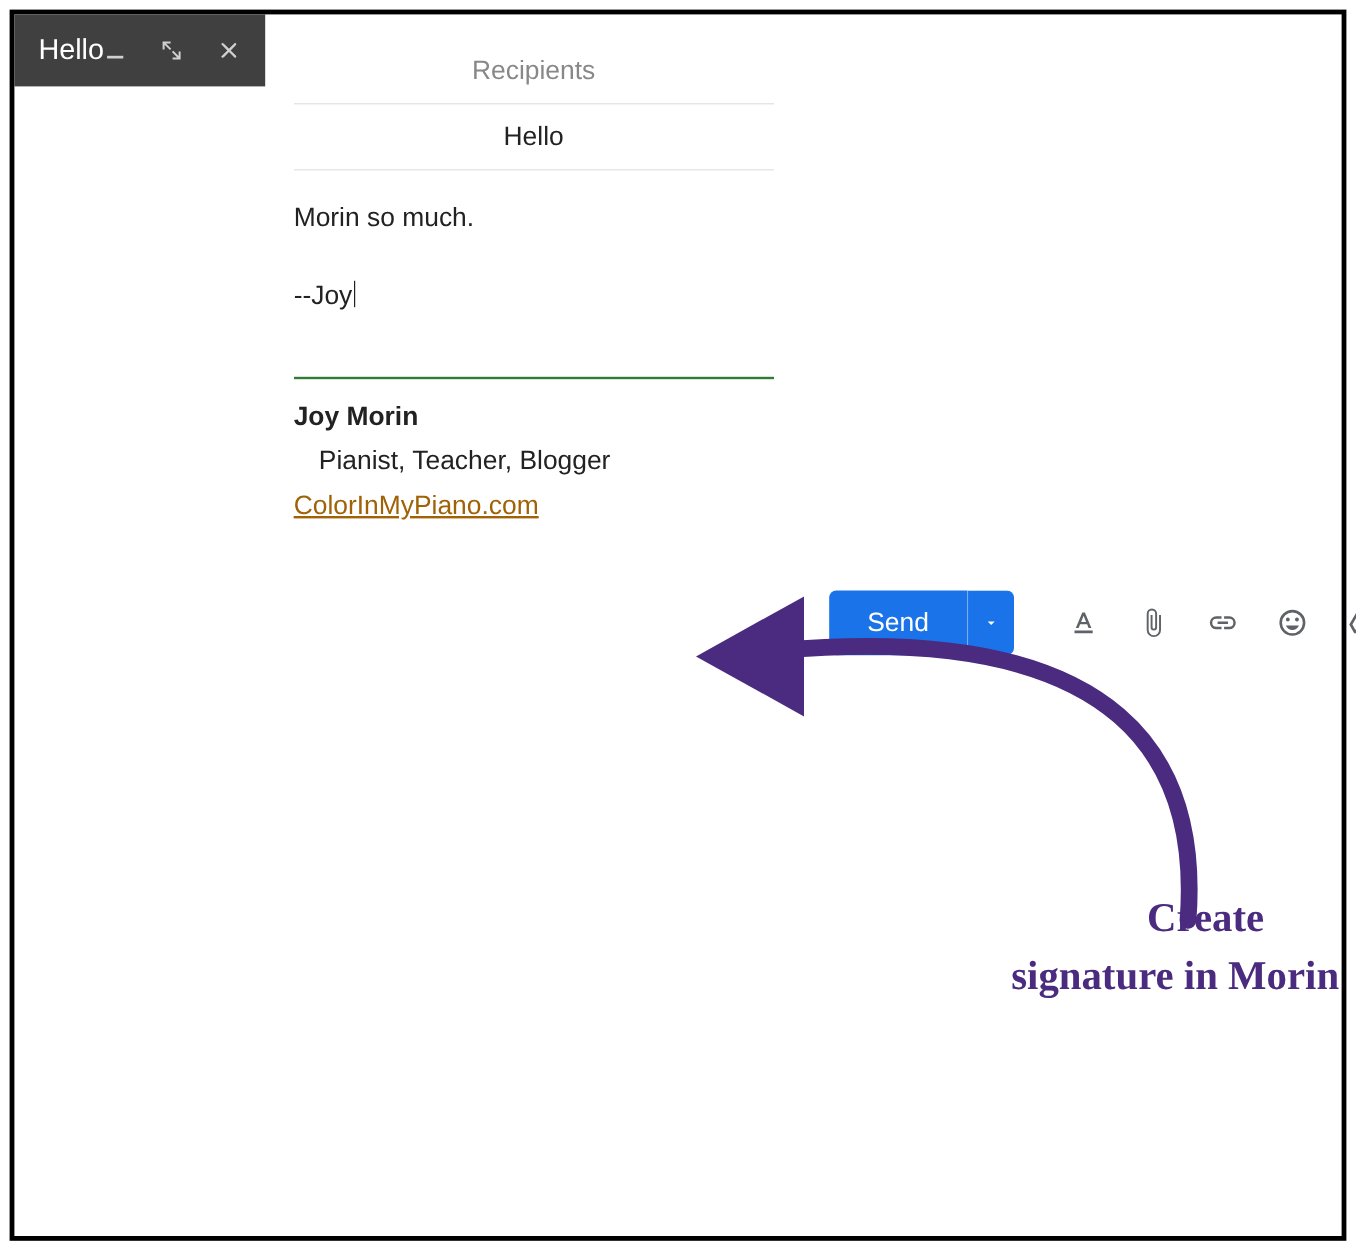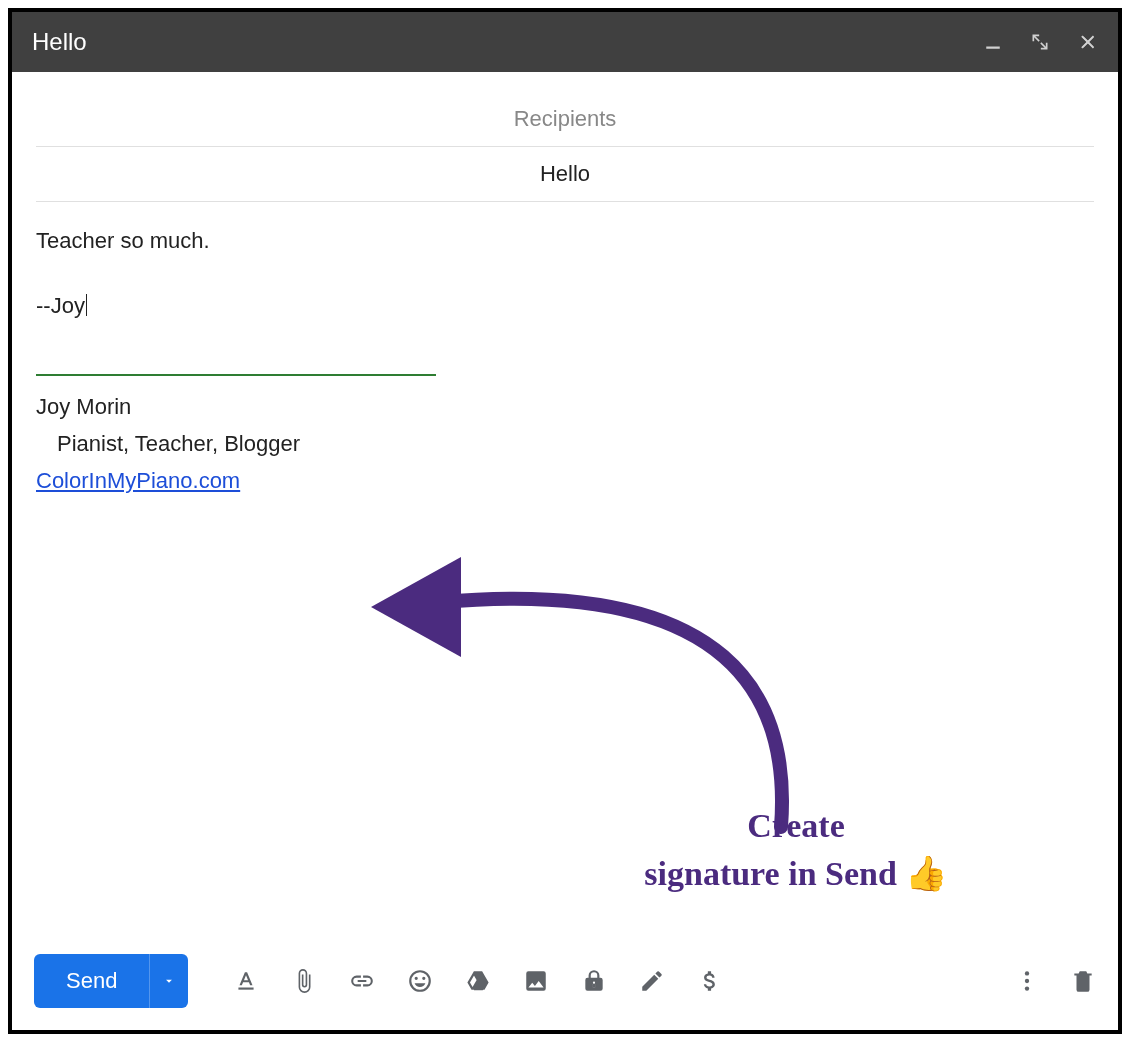--- a/index.html
+++ b/index.html
@@ -4,21 +4,21 @@
 <style>
 * { box-sizing: border-box; margin: 0; padding: 0; }
 body { font-family: Arial, Helvetica, sans-serif; background: #fff; width: 1130px; height: 1042px; position: relative; }
 
 .window {
   position: absolute;
   top: 8px; left: 8px; right: 8px; bottom: 8px;
   border: 4px solid #000;
   background: #fff;
   display: flex;
-  flex-direction: column;
+  flex-direction: row;
 }
 
 .titlebar {
   background: #404040;
   color: #fff;
   height: 60px;
   display: flex;
   align-items: center;
   padding: 0 20px;
   font-size: 24px;
@@ -52,23 +52,23 @@
 .body-area .signoff { margin-bottom: 52px; }
 .cursor-bar { display:inline-block; border-right: 1px solid #222; height: 22px; vertical-align: -3px; margin-left:1px; }
 
 .sig-hr {
   width: 400px;
   height: 2px;
   background: #2e7d32;
   border: none;
   margin-bottom: 14px;
 }
-.sig-name { font-weight: normal; font-size: 22px; margin-bottom: 4px; }
+.sig-name { font-weight: bold; font-size: 22px; margin-bottom: 4px; }
 .sig-role { font-size: 22px; margin-bottom: 4px; margin-left: 21px; }
-.sig-link { color: #1d4ed8; text-decoration: underline; font-size: 22px; }
+.sig-link { color: #a16207; text-decoration: underline; font-size: 22px; }
 
 .annotation-arrow {
   position: absolute;
   left: 315px;
   top: 345px;
   pointer-events: none;
 }
 
 .annotation-text {
   position: absolute;
@@ -142,36 +142,36 @@
           </svg>
       </span>
     </div>
   </div>
 
   <div class="content">
     <div class="field-row recipients">Recipients</div>
     <div class="field-row subject">Hello</div>
 
     <div class="body-area">
-      <p>Teacher so much.</p>
+      <p>Morin so much.</p>
       <p class="signoff"><span>--Joy</span><span class="cursor-bar"></span></p>
 
       <div class="sig-hr"></div>
       <div class="sig-name">Joy Morin</div>
       <div class="sig-role">Pianist, Teacher, Blogger</div>
       <a class="sig-link" href="#">ColorInMyPiano.com</a>
 
       <svg class="annotation-arrow" width="460" height="300" viewBox="0 0 460 300">
         <path d="M 430 280 C 440 150, 380 30, 90 55" stroke="#4b2b7f" stroke-width="14" fill="none" stroke-linecap="round"></path>
         <polygon points="20,60 110,10 110,110" fill="#4b2b7f"></polygon>
       </svg>
 
       <div class="annotation-text">
         <div>Create</div>
-        <div><span>signature in Send </span><span class="emoji">👍</span></div>
+        <div><span>signature in Morin </span><span class="emoji">👍</span></div>
       </div>
     </div>
   </div>
 
   <div class="toolbar">
     <div class="send-wrap">
       <button class="send-btn">Send</button>
       <button class="send-more">
         <svg width="14" height="14" viewBox="0 0 24 24" fill="#fff">
             <path d="M7 10l5 5 5-5z"></path>

